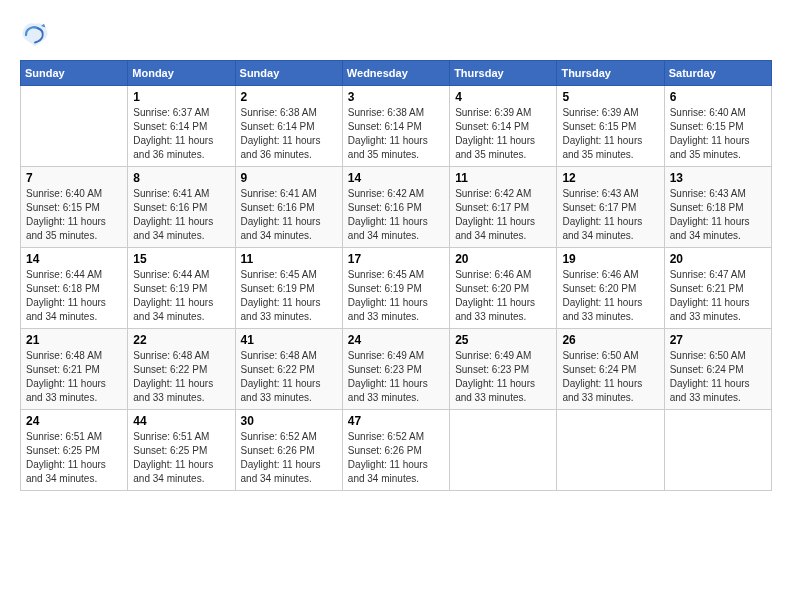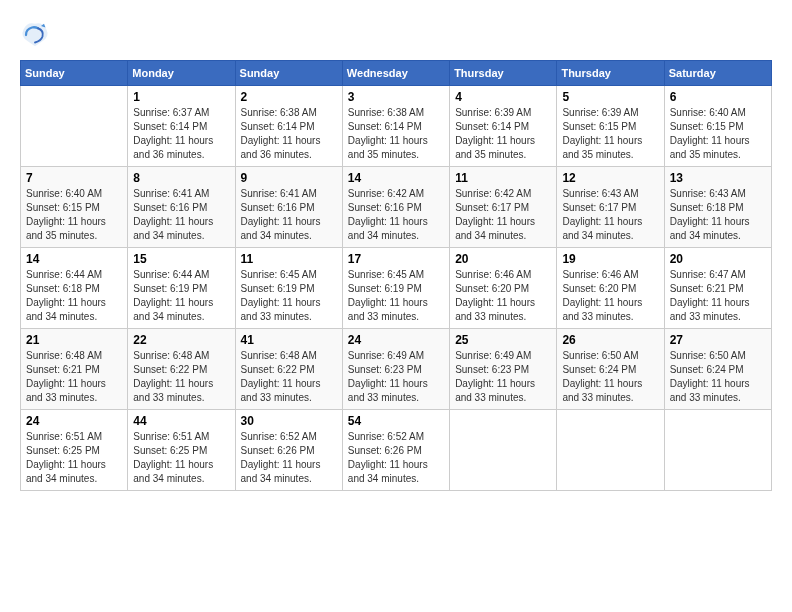--- a/index.html
+++ b/index.html
@@ -365,21 +365,21 @@
       </td>
         <td>
         <span class="day-number">30</span>
         <div class="day-info">
           <div>Sunrise: 6:52 AM</div>
           <div>Sunset: 6:26 PM</div>
           <div>Daylight: 11 hours and 34 minutes.</div>
         </div>
       </td>
         <td>
-        <span class="day-number">54</span>
+        <span class="day-number">47</span>
         <div class="day-info">
           <div>Sunrise: 6:52 AM</div>
           <div>Sunset: 6:26 PM</div>
           <div>Daylight: 11 hours and 34 minutes.</div>
         </div>
       </td>
         <td class="empty-cell"></td>
         <td class="empty-cell"></td>
         <td class="empty-cell"></td>
       </tr>

